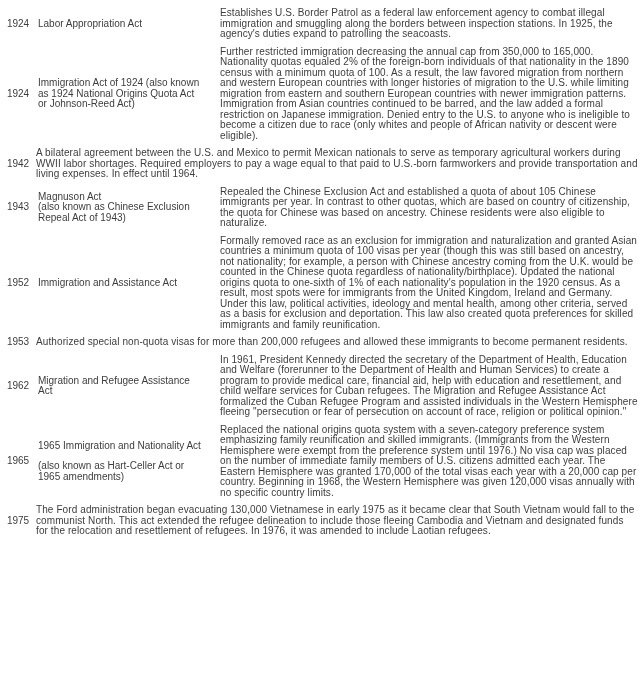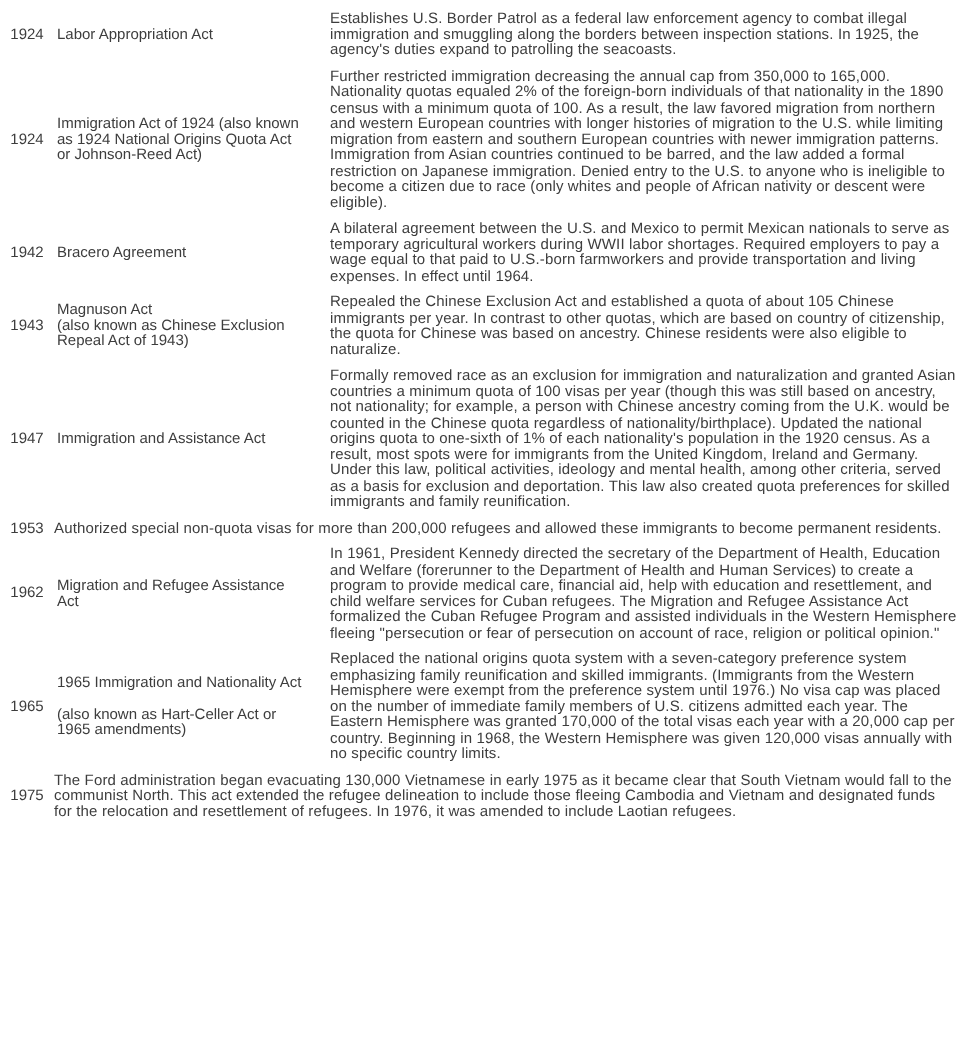--- a/index.html
+++ b/index.html
@@ -68,38 +68,34 @@
     <div class="cell-year">1924</div>
     <div class="cell-act">
       <span class="act-name">Immigration Act of 1924 (also known as 1924 National Origins Quota Act or Johnson-Reed Act)</span>
       <span class="act-aka" hidden=""></span>
     </div>
     <div class="cell-desc">Further restricted immigration decreasing the annual cap from 350,000 to 165,000. Nationality quotas equaled 2% of the foreign-born individuals of that nationality in the 1890 census with a minimum quota of 100. As a result, the law favored migration from northern and western European countries with longer histories of migration to the U.S. while limiting migration from eastern and southern European countries with newer immigration patterns. Immigration from Asian countries continued to be barred, and the law added a formal restriction on Japanese immigration. Denied entry to the U.S. to anyone who is ineligible to become a citizen due to race (only whites and people of African nativity or descent were eligible).</div>
   </div>
 
   <div class="row">
     <div class="cell-year">1942</div>
-    <div class="cell-act">
-      <span class="act-name">Bracero Agreement</span>
-      <span class="act-aka" hidden=""></span>
-    </div>
     <div class="cell-desc">A bilateral agreement between the U.S. and Mexico to permit Mexican nationals to serve as temporary agricultural workers during WWII labor shortages. Required employers to pay a wage equal to that paid to U.S.-born farmworkers and provide transportation and living expenses. In effect until 1964.</div>
   </div>
 
   <div class="row">
     <div class="cell-year">1943</div>
     <div class="cell-act">
       <span class="act-name">Magnuson Act</span>
       <span class="act-aka">(also known as Chinese Exclusion Repeal Act of 1943)</span>
     </div>
     <div class="cell-desc">Repealed the Chinese Exclusion Act and established a quota of about 105 Chinese immigrants per year. In contrast to other quotas, which are based on country of citizenship, the quota for Chinese was based on ancestry. Chinese residents were also eligible to naturalize.</div>
   </div>
 
   <div class="row">
-    <div class="cell-year">1947</div>
+    <div class="cell-year">1952</div>
     <div class="cell-act">
       <span class="act-name">Immigration and Assistance Act</span>
     </div>
     <div class="cell-desc">Formally removed race as an exclusion for immigration and naturalization and granted Asian countries a minimum quota of 100 visas per year (though this was still based on ancestry, not nationality; for example, a person with Chinese ancestry coming from the U.K. would be counted in the Chinese quota regardless of nationality/birthplace). Updated the national origins quota to one-sixth of 1% of each nationality's population in the 1920 census. As a result, most spots were for immigrants from the United Kingdom, Ireland and Germany. Under this law, political activities, ideology and mental health, among other criteria, served as a basis for exclusion and deportation. This law also created quota preferences for skilled immigrants and family reunification.</div>
   </div>
 
   <div class="row">
     <div class="cell-year">1953</div>
     <div class="cell-desc">Authorized special non-quota visas for more than 200,000 refugees and allowed these immigrants to become permanent residents.</div>
   </div>

